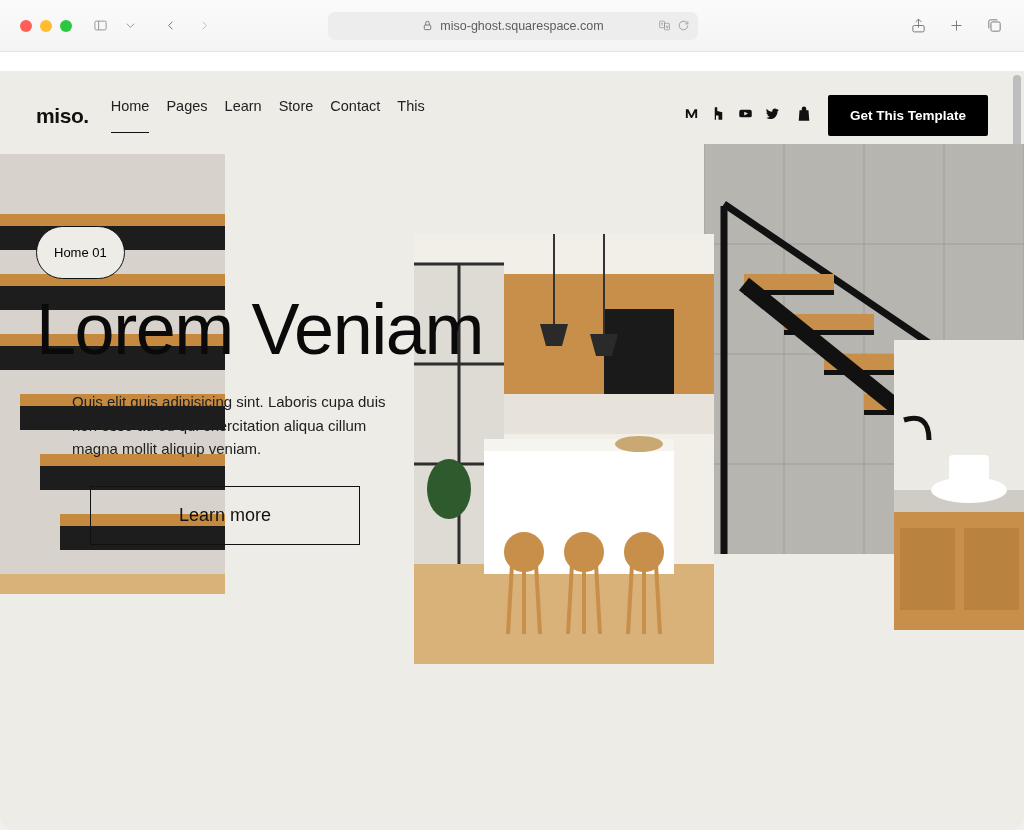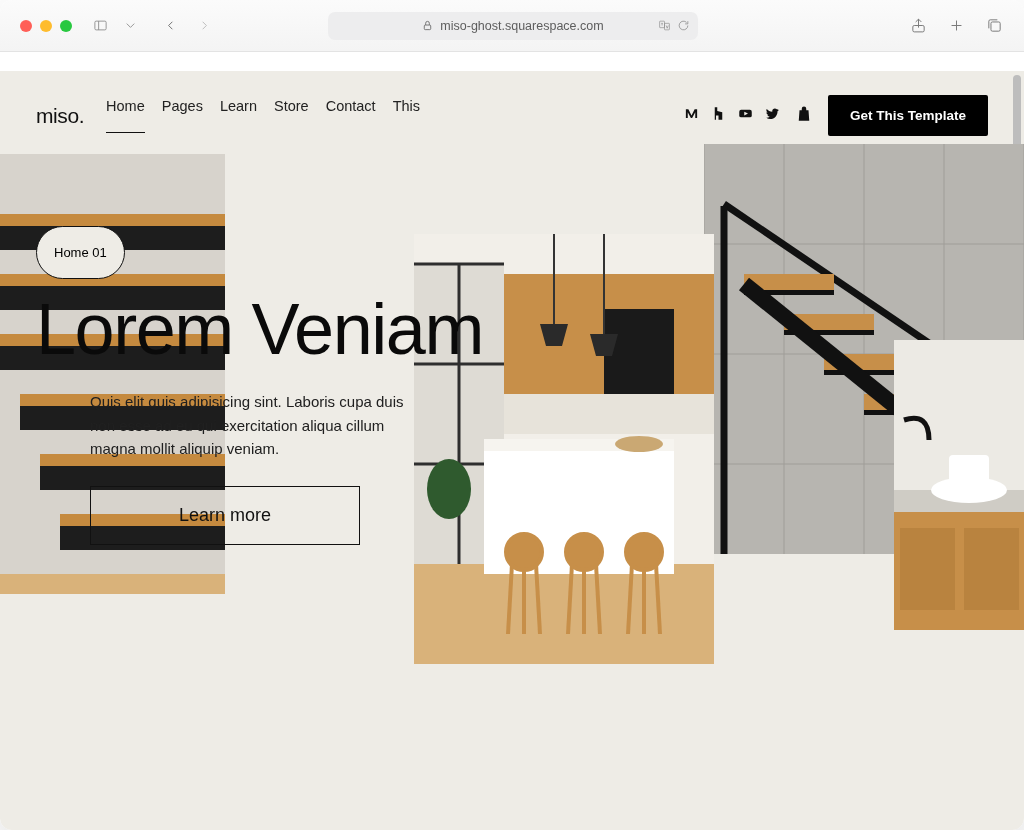--- a/index.html
+++ b/index.html
@@ -21,21 +21,21 @@
   .url-actions{position:absolute;right:8px;display:flex;gap:6px;align-items:center}
   .url-actions svg{width:13px;height:13px;stroke:#888;fill:none;stroke-width:1.4}
   .right-tools{display:flex;gap:14px;margin-left:auto}
   .right-tools svg{width:17px;height:17px;stroke:#7a7a7a;fill:none;stroke-width:1.4}
 
   
   .viewport{flex:1;overflow:hidden;position:relative;background:#eeece6}
   .scrollbar{position:absolute;right:3px;top:4px;width:8px;height:180px;background:#bdbdbd;border-radius:4px}
   .site{position:absolute;inset:0;overflow:hidden}
   .site-header{display:flex;align-items:center;padding:24px 36px 0 36px;gap:22px}
-  .logo{font-weight:400;font-size:21px;letter-spacing:-.02em;color:#111}
+  .logo{font-weight:700;font-size:21px;letter-spacing:-.02em;color:#111}
   .nav{display:flex;gap:17px;font-size:14.5px;color:#222}
   .nav a{color:#222;text-decoration:none;padding-bottom:18px}
   .nav a.active{border-bottom:1.3px solid #111}
   .hdr-right{margin-left:auto;display:flex;align-items:center;gap:15px}
   .social{display:flex;gap:12px}
   .social svg{width:15px;height:15px;fill:#111}
   .bag svg{width:18px;height:18px;fill:#111}
   .cta{background:#000;color:#fff;border:none;padding:13px 22px;font-size:13.5px;font-weight:600;border-radius:2px;cursor:pointer}
 
   
@@ -43,21 +43,21 @@
   .img{position:absolute;background:#ddd;overflow:hidden}
   .img svg{width:100%;height:100%}
   .img-left{left:0;top:0;width:225px;height:440px}
   .img-center{left:414px;top:80px;width:300px;height:430px}
   .img-right{right:0;top:-10px;width:320px;height:410px}
   .img-far-right{right:0;top:186px;width:130px;height:290px}
 
   .hero-text{position:absolute;left:36px;top:72px;z-index:5;width:600px}
   .tag{display:inline-block;border:1.3px solid #111;border-radius:999px;padding:18px 17px;font-size:13px;background:#eeece6}
   .hl{font-size:72px;line-height:1.02;letter-spacing:-.02em;font-weight:400;color:#0a0a0a;margin-top:14px}
-  .sub{margin-top:24px;font-size:15px;line-height:1.55;color:#202020;max-width:330px;margin-left:54px}
+  .sub{margin-top:24px;font-size:15px;line-height:1.55;color:#202020;max-width:330px;margin-left:36px}
   .learn{margin-top:26px;margin-left:54px;border:1.2px solid #111;background:transparent;padding:18px 0;width:270px;font-size:18px;color:#111;cursor:pointer}
 
 </style>
 </head>
 <body>
 
 <div class="browser-window">
 
   <div class="browser-chrome">
     <div class="traffic-lights">

